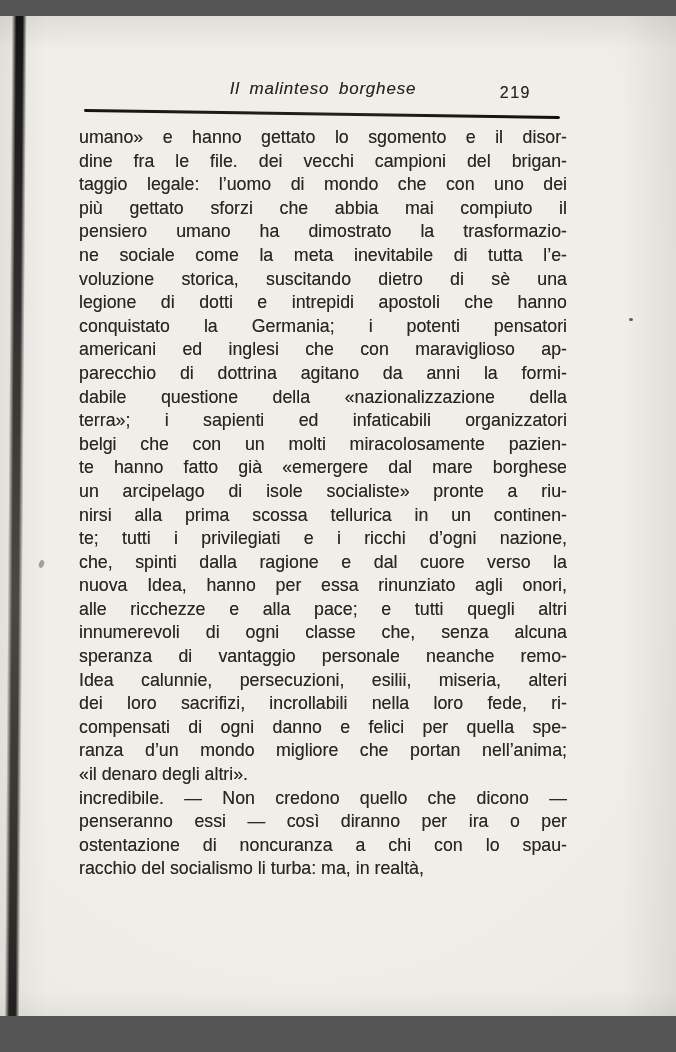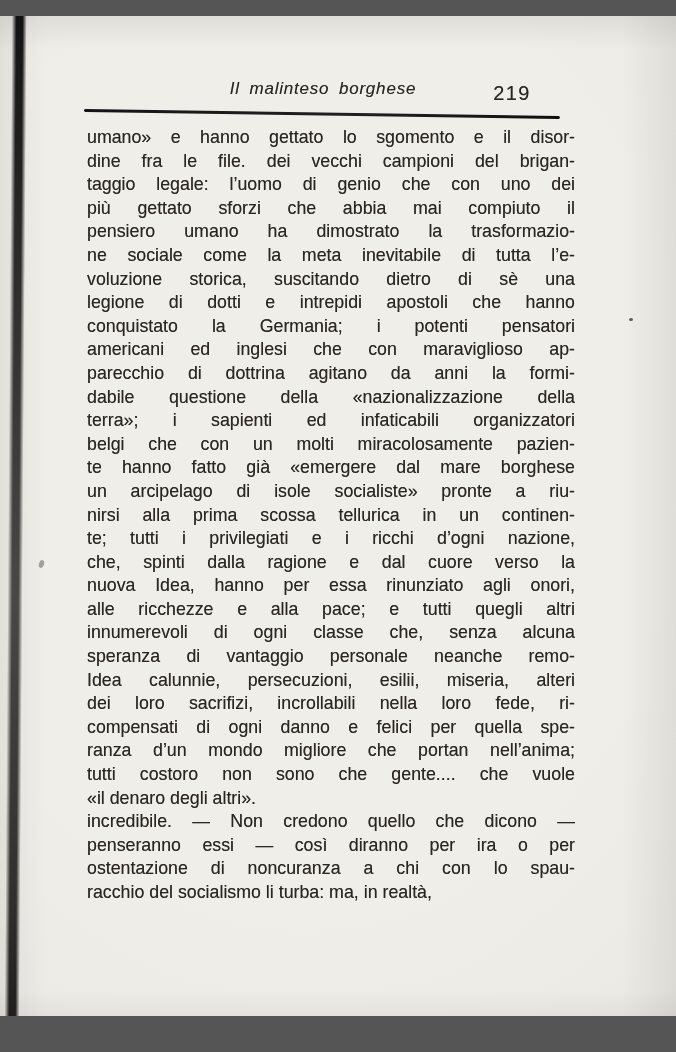--- a/index.html
+++ b/index.html
@@ -29,29 +29,29 @@
   .speck.s2{left:39px;top:544px;width:5px;height:8px;background:rgba(70,67,62,0.45);transform:rotate(18deg);}
 
   .content{position:absolute;left:79px;top:60px;width:488px;color:#2b2620;}
   .header{position:relative;height:34px;line-height:26px;}
   .running-title{
     display:block;text-align:center;font-style:italic;font-size:17px;
     letter-spacing:0.8px;word-spacing:4px;
     text-shadow:0 0 0.5px rgba(43,38,32,0.5);
   }
   .page-number{
-    position:absolute;right:36px;top:4px;font-size:20px;letter-spacing:1.5px;
+    position:absolute;right:36px;top:4px;font-size:16px;letter-spacing:1.5px;
     text-shadow:0 0 0.5px rgba(43,38,32,0.5);
   }
   .rule{
     position:absolute;left:5px;top:33px;width:476px;height:2.6px;
     background:linear-gradient(to right,#141414,#23211f 55%,#101010);
     transform:rotate(0.85deg);transform-origin:left center;border-radius:2px;
   }
-  .bodytext{position:absolute;left:8px;top:50px;width:488px;font-size:17.8px;}
+  .bodytext{position:absolute;left:0;top:50px;width:488px;font-size:17.8px;}
   .line{
     line-height:23.6px;height:23.6px;white-space:nowrap;
     text-align:justify;text-align-last:justify;
     text-shadow:0 0 0.55px rgba(43,38,32,0.55);
   }
   .line.pl{text-align-last:left;}   
   .line.ind{text-indent:17px;}      
 </style>
 </head>
 <body>
@@ -63,21 +63,21 @@
 
   <div class="content">
     <div class="header">
       <span class="running-title">Il malinteso borghese</span>
       <span class="page-number">219</span>
     </div>
     <div class="rule"></div>
     <div class="bodytext" id="bodytext">
         <div class="line">umano» e hanno gettato lo sgomento e il disor-</div>
         <div class="line">dine fra le file. dei vecchi campioni del brigan-</div>
-        <div class="line">taggio legale: l’uomo di genio che con uno dei</div>
+        <div class="line">taggio legale: l’uomo di mondo che con uno dei</div>
         <div class="line">più gettato sforzi che abbia mai compiuto il</div>
         <div class="line">pensiero umano ha dimostrato la trasformazio-</div>
         <div class="line">ne sociale come la meta inevitabile di tutta l’e-</div>
         <div class="line">voluzione storica, suscitando dietro di sè una</div>
         <div class="line">legione di dotti e intrepidi apostoli che hanno</div>
         <div class="line">conquistato la Germania; i potenti pensatori</div>
         <div class="line">americani ed inglesi che con maraviglioso ap-</div>
         <div class="line">parecchio di dottrina agitano da anni la formi-</div>
         <div class="line">dabile questione della «nazionalizzazione della</div>
         <div class="line">terra»; i sapienti ed infaticabili organizzatori</div>
@@ -88,21 +88,20 @@
         <div class="line">te; tutti i privilegiati e i ricchi d’ogni nazione,</div>
         <div class="line">che, spinti dalla ragione e dal cuore verso la</div>
         <div class="line">nuova Idea, hanno per essa rinunziato agli onori,</div>
         <div class="line">alle ricchezze e alla pace; e tutti quegli altri</div>
         <div class="line">innumerevoli di ogni classe che, senza alcuna</div>
         <div class="line">speranza di vantaggio personale neanche remo-</div>
         <div class="line">Idea calunnie, persecuzioni, esilii, miseria, alteri</div>
         <div class="line">dei loro sacrifizi, incrollabili nella loro fede, ri-</div>
         <div class="line">compensati di ogni danno e felici per quella spe-</div>
         <div class="line">ranza d’un mondo migliore che portan nell’anima;</div>
-        <div class="line">tutti costoro non sono che gente.... che vuole</div>
         <div class="line pl">«il denaro degli altri».</div>
         <div class="line">incredibile. — Non credono quello che dicono —</div>
         <div class="line">penseranno essi — così diranno per ira o per</div>
         <div class="line">ostentazione di noncuranza a chi con lo spau-</div>
         <div class="line pl">racchio del socialismo li turba: ma, in realtà,</div>
       </div>
   </div>
 </div>
 
 </body></html>

